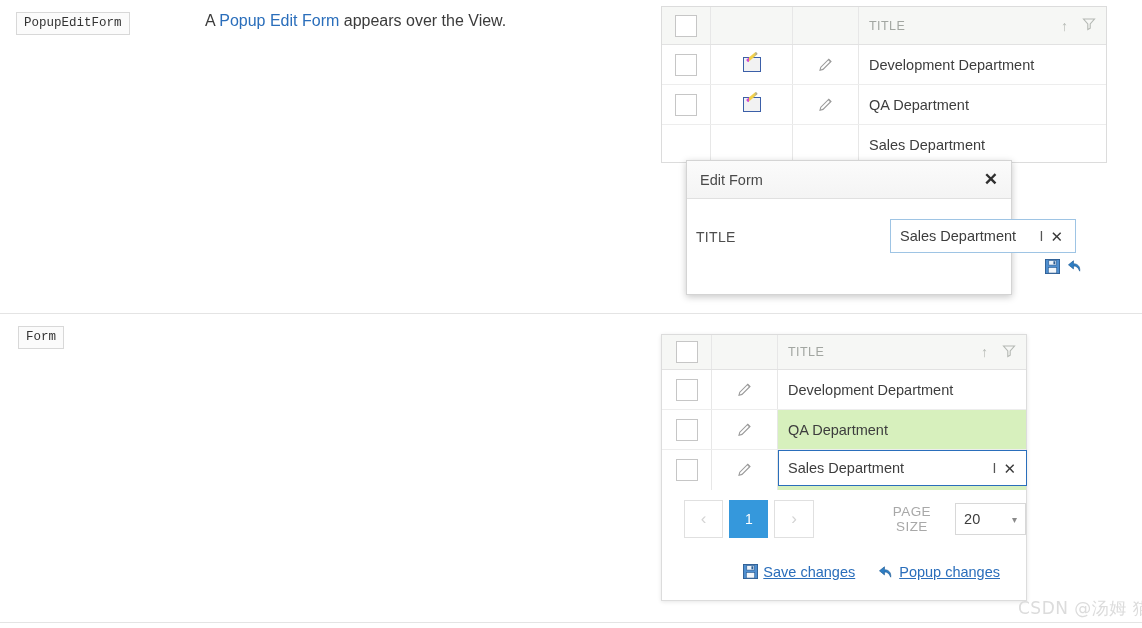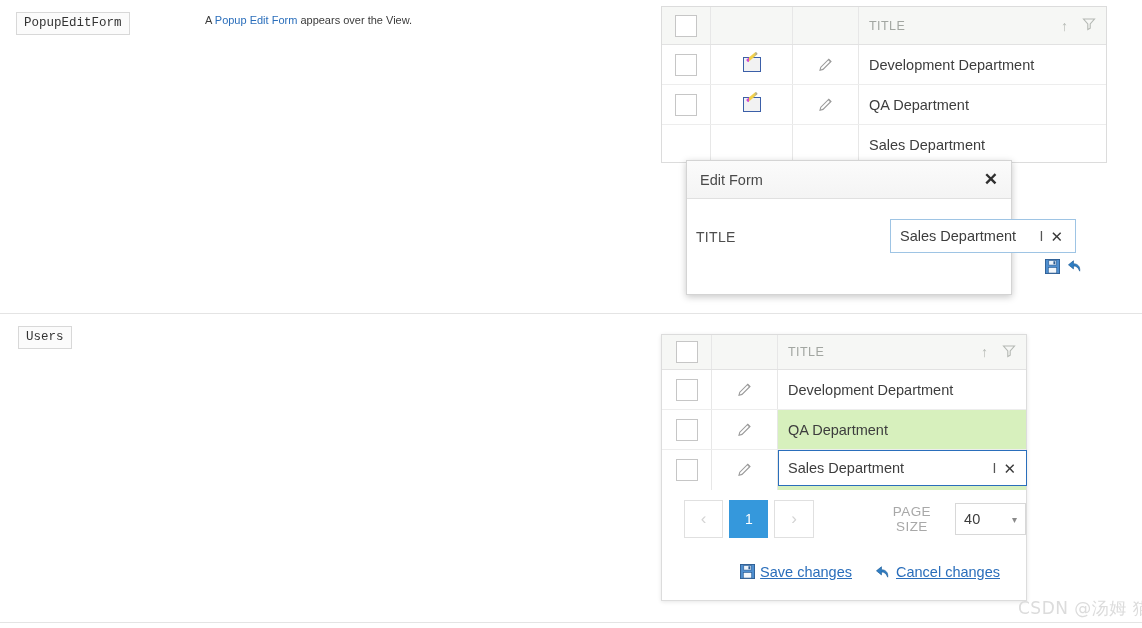--- a/index.html
+++ b/index.html
@@ -32,21 +32,21 @@
     font-family: "Liberation Mono", monospace;
     font-size: 12.5px;
     padding: 3px 7px 4px 7px;
     line-height: 14px;
     white-space: nowrap;
   }
 
   
   .desc {
     position: absolute;
-    font-size: 11px;
+    font-size: 16px;
     line-height: 23px;
     color: #3b3b3b;
     width: 420px;
   }
   .desc a, .lnk {
     color: #2a6ebb;
     text-decoration: none;
   }
   .desc b { font-weight: bold; color: #222; }
 
@@ -367,21 +367,21 @@
       <span class="abs" style="left:379px; top:58px;">
         <svg class="undo" viewBox="0 0 18 18" aria-hidden="true">
           <path d="M14.5 15c.6-5-2.2-7.8-6.6-7.9V4L2.6 8.3l5.3 4.3v-3.2c3.1.1 5.2 1.7 6.6 5.6z" fill="#2f7ec4" stroke="#1d5b97" stroke-width="0.7" stroke-linejoin="round"></path>
         </svg>
       </span>
     </div>
   </div>
 
   <div class="divider" style="top:313px;"></div>
 
-  <div class="chip" style="left:18px; top:326px;">Users</div>
+  <div class="chip" style="left:18px; top:326px;">Form</div>
 
 
   <div class="grid" style="left:661px; top:334px; width:366px; height:267px; box-shadow:0 1px 4px rgba(0,0,0,.10);">
 
     <div class="grid-hdr" style="height:35px;">
       <div class="cell nopad" style="width:50px;">
         <div class="chkbox"></div>
       </div>
       <div class="cell" style="width:66px;"></div>
       <div class="cell last title-cell" style="flex:1;">
@@ -443,21 +443,21 @@
       </div>
       <div class="cell last title-cell row-green" style="flex:1;"></div>
     </div>
 
     <div class="pager" style="left:22px; top:165px;">
       <div class="pg-btn">‹</div>
       <div class="pg-btn active">1</div>
       <div class="pg-btn">›</div>
       <span class="pg-size-label" style="margin-left:56px;text-align:center;">PAGE SIZE</span>
       <div class="pg-size-box">
-        <span>40</span>
+        <span>20</span>
         <span class="arrow">▾</span>
       </div>
     </div>
 
     <div class="batch-actions" style="right:12px; top:228px;">
       <span class="act-grp">
         <span>
           <svg class="floppy" viewBox="0 0 16 16" aria-hidden="true">
             <rect x="0.5" y="0.5" width="15" height="15" fill="#4f8fd0" stroke="#2c5d93"></rect>
             <rect x="4" y="1.5" width="8" height="5" fill="#eef4fa" stroke="#2c5d93" stroke-width="0.7"></rect>
@@ -466,21 +466,21 @@
           </svg>
         </span>
         <a href="#">Save changes</a>
       </span>
       <span class="act-grp">
         <span>
           <svg class="undo" viewBox="0 0 18 18" aria-hidden="true">
             <path d="M14.5 15c.6-5-2.2-7.8-6.6-7.9V4L2.6 8.3l5.3 4.3v-3.2c3.1.1 5.2 1.7 6.6 5.6z" fill="#2f7ec4" stroke="#1d5b97" stroke-width="0.7" stroke-linejoin="round"></path>
           </svg>
         </span>
-        <a href="#">Cancel changes</a>
+        <a href="#">Popup changes</a>
       </span>
     </div>
   </div>
 
   <div class="inline-edit" style="left:778px; top:450px; width:249px; height:36px;">
     <span class="val">Sales Department</span>
     <span class="caret">I</span>
     <span class="clear-x">✕</span>
   </div>
 

